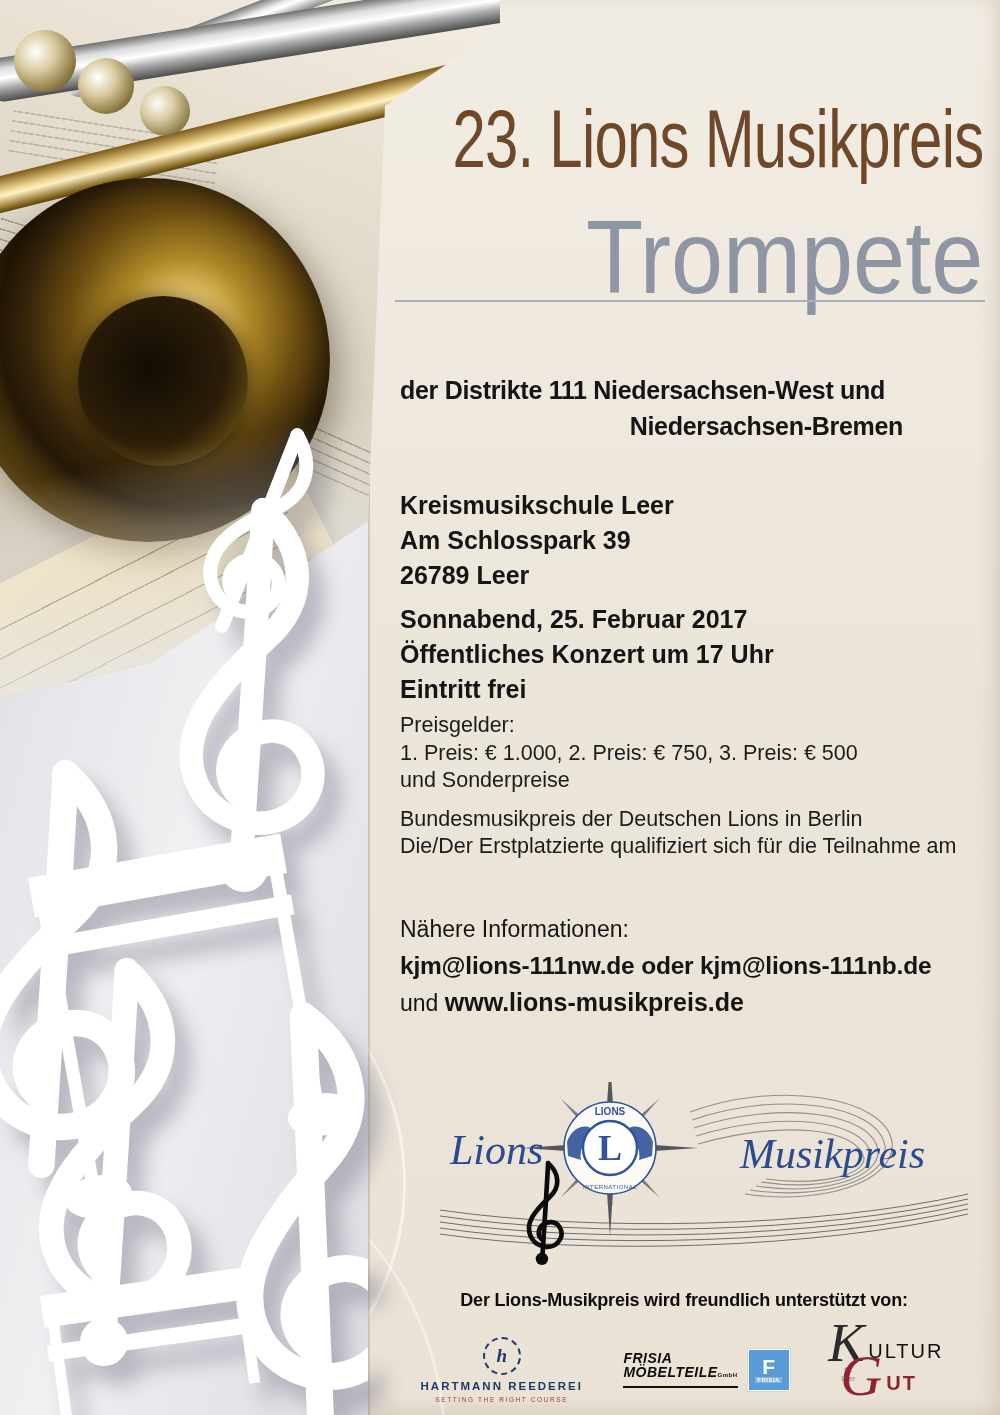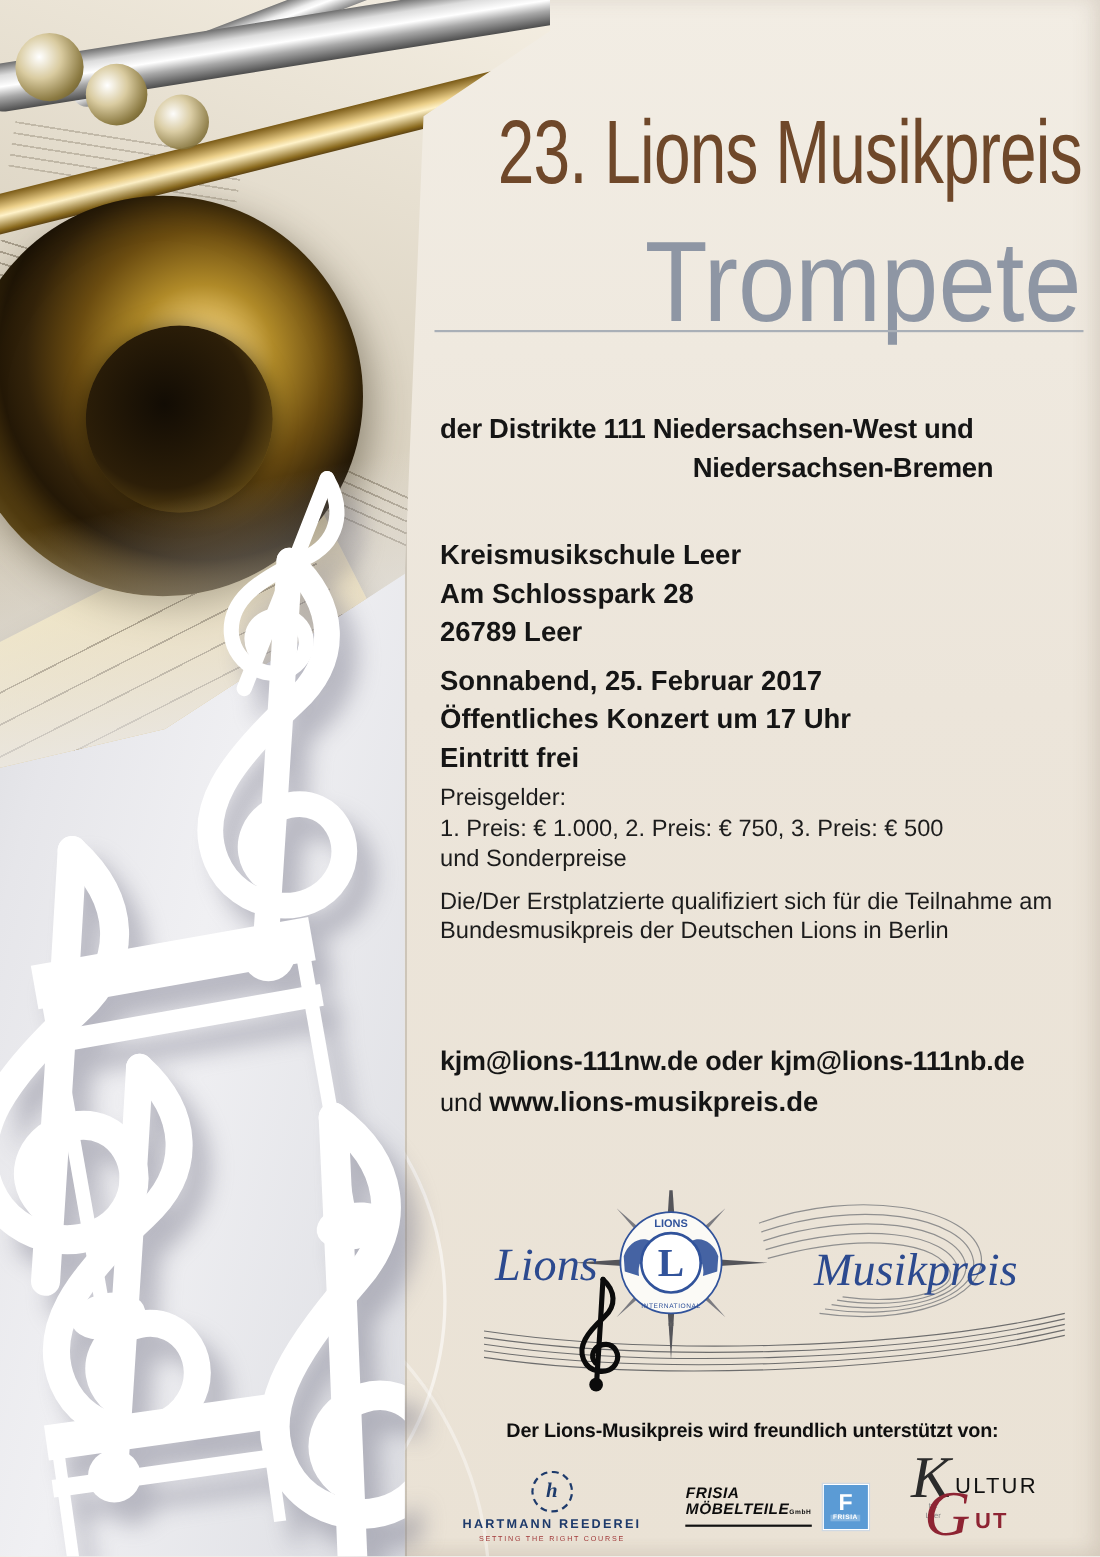--- a/index.html
+++ b/index.html
@@ -179,41 +179,42 @@
     <div class="t-right title2">Trompete</div>
     <div class="rule"></div>
 
     <div class="tblock subtitle">
       <div class="l1">der Distrikte 111 Niedersachsen-West und</div>
       <div class="l2">Niedersachsen-Bremen</div>
     </div>
 
     <div class="tblock venue">
       <div>Kreismusikschule Leer</div>
-      <div>Am Schlosspark 28</div>
+      <div>Am Schlosspark 39</div>
       <div>26789 Leer</div>
     </div>
 
     <div class="tblock event">
       <div>Sonnabend, 25. Februar 2017</div>
       <div>Öffentliches Konzert um 17 Uhr</div>
       <div>Eintritt frei</div>
     </div>
 
     <div class="tblock prizes">
       <div>Preisgelder:</div>
       <div>1. Preis: € 1.000, 2. Preis: € 750, 3. Preis: € 500</div>
       <div>und Sonderpreise</div>
     </div>
 
     <div class="tblock qualif">
+      <div>Bundesmusikpreis der Deutschen Lions in Berlin</div>
       <div>Die/Der Erstplatzierte qualifiziert sich für die Teilnahme am</div>
-      <div>Bundesmusikpreis der Deutschen Lions in Berlin</div>
-    </div>
-
+    </div>
+
+    <div class="tblock contact-h">Nähere Informationen:</div>
     <div class="tblock emails">kjm@lions-111nw.de oder kjm@lions-111nb.de</div>
     <div class="tblock webline">
       <span>und</span>
       <b>www.lions-musikpreis.de</b>
     </div>
   </div>
 
   <div class="logo-row">
     <svg width="530" height="185" viewBox="0 0 530 185">
 

